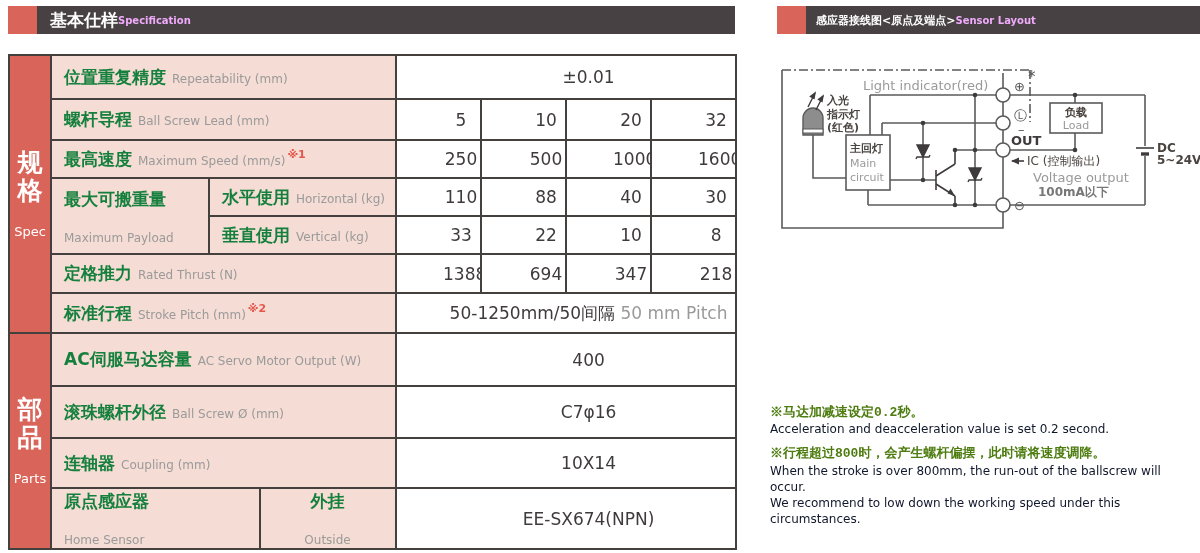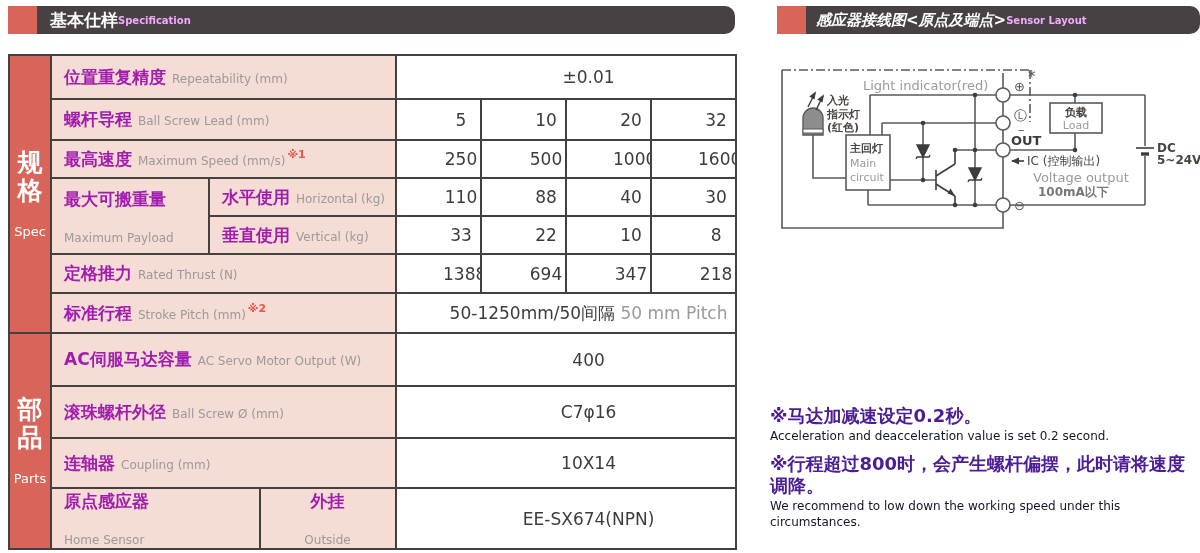--- a/index.html
+++ b/index.html
@@ -1,52 +1,52 @@
 <!DOCTYPE html>
 <html><head>
 <meta charset="utf-8">
 <style>
   html,body{margin:0;padding:0;background:#fff;}
   .page{position:relative;width:1200px;height:553px;background:#fff;overflow:hidden;
         font-family:"DejaVu Sans","Liberation Sans",sans-serif;}
 
   
-  .hbar{position:absolute;top:6px;height:28px;background:#474143;display:flex;align-items:center;border-radius:10px;}
+  .hbar{position:absolute;top:6px;height:28px;background:#474143;display:flex;align-items:center;}
   .hbar .sq{width:29px;height:28px;background:#d96459;flex:0 0 auto;}
   .hbar .t-cn{color:#fff;font-weight:bold;font-size:17px;margin-left:13px;white-space:nowrap;}
   .hbar .t-en{color:#f0abfc;font-weight:600;font-size:10px;margin-left:0;white-space:nowrap;}
   #hbar-left{left:8px;width:727px;}
   #hbar-right{left:777px;width:423px;}
-  #hbar-right .t-cn{font-size:15px;margin-left:10px;font-style:italic;}
+  #hbar-right .t-cn{font-size:11px;margin-left:10px;}
 
   
   table.spec{position:absolute;left:8px;top:54px;border-collapse:collapse;table-layout:fixed;width:727px;}
   table.spec td{border:2px solid #44403e;overflow:hidden;}
   td.side{background:#d96459;color:#fff;text-align:center;vertical-align:middle;}
   .side-ch{font-size:25px;font-weight:bold;line-height:1.12;}
   .side-en{font-size:13px;margin-top:19px;}
   td.lab{background:#f5dcd4;padding-left:12px;vertical-align:middle;}
   td.lab.ctr{padding-left:0;text-align:center;}
-  .cn{font-size:17px;font-weight:600;color:#a21caf;}
+  .cn{font-size:17px;font-weight:600;color:#15803d;}
   .en{font-size:12px;color:#9a9a9a;margin-left:6px;font-weight:400;}
   .stack .cn,.stack .en{display:block;margin-left:0;}
   .stack .en{margin-top:20px;}
   .sup{color:#e4574d;font-size:11px;vertical-align:super;font-weight:600;margin-left:2px;}
   td.val{background:#fff;text-align:center;vertical-align:middle;font-size:17px;color:#3f3b3c;padding-left:46px;}
   td.val .gray{color:#9a9a9a;}
 
   
   #diagram{position:absolute;left:770px;top:60px;}
   .dg-cn{font-size:11px;fill:#4a4440;font-weight:600;}
   .dg-gray{fill:#9a9a9a;font-size:13px;}
   .dg-dark{fill:#555;}
 
   
   #notes{position:absolute;left:770px;top:405px;width:430px;}
-  .note-cn{color:#4c1d95;font-size:18px;font-weight:bold;line-height:1.25;}
+  .note-cn{color:#4d7c0f;font-size:13px;font-weight:bold;line-height:1.25;font-family:Liberation Mono, monospace;}
   .note-en{color:#0f172a;font-size:12px;line-height:1.35;}
   .note-gap{margin-top:9px;}
 </style>
 </head>
 <body>
 
 <div class="page">
 
   <div class="hbar" id="hbar-left">
     <div class="sq"></div>
@@ -291,16 +291,17 @@
       <line x1="371" y1="94" x2="379" y2="94" stroke-width="3.4"></line>
     </g>
     <text x="387" y="92" font-size="12" fill="#4a4440" font-weight="600">DC</text>
     <text x="387" y="104" font-size="12" fill="#4a4440" font-weight="600">5~24V</text>
   </svg>
 
   <div id="notes">
     <div class="note-cn">※马达加减速设定0.2秒。</div>
     <div class="note-en">Acceleration and deacceleration value is set 0.2 second.</div>
     <div class="note-cn note-gap">※行程超过800时，会产生螺杆偏摆，此时请将速度调降。</div>
+    <div class="note-en">When the stroke is over 800mm, the run-out of the ballscrew will occur.</div>
     <div class="note-en">We recommend to low down the working speed under this circumstances.</div>
   </div>
 
 </div>
 
 </body></html>

